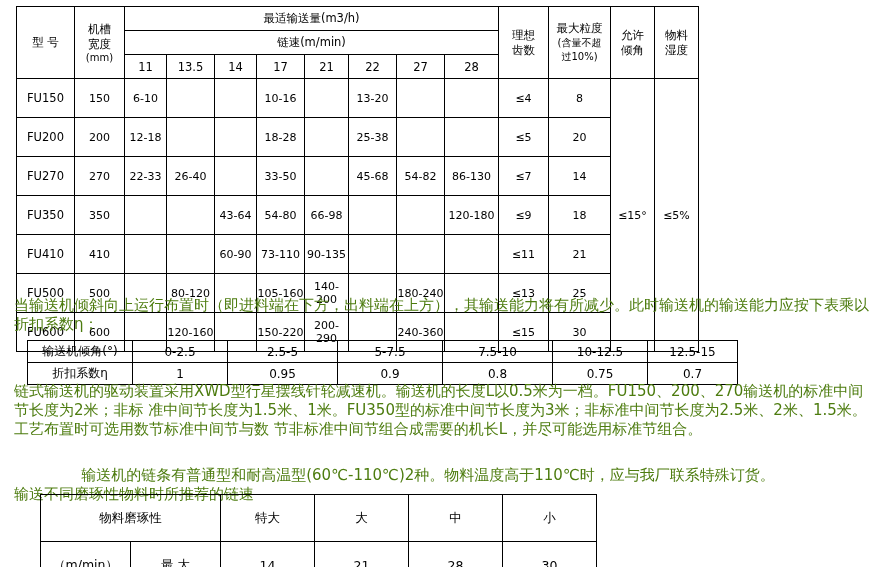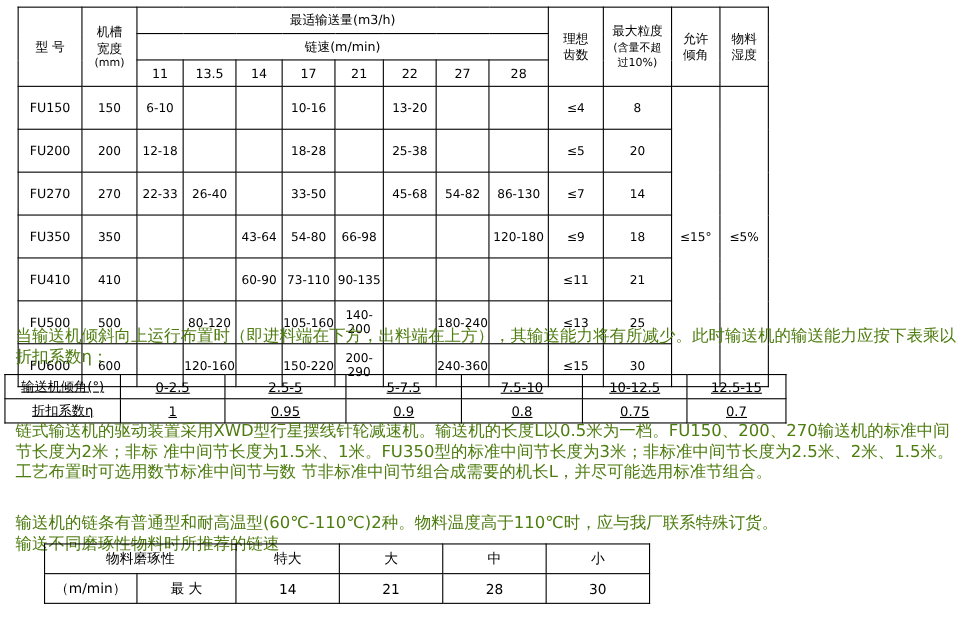--- a/index.html
+++ b/index.html
@@ -64,38 +64,38 @@
     top: 296px;
     width: 856px;
     text-indent: 0;
   }
   #para3 {
     left: 14px;
     top: 382px;
     width: 856px;
   }
   #para4 {
-    left: 14px;
+    left: 0;
     top: 466px;
     width: 856px;
+    text-align: center;
   }
   #para5 {
     left: 14px;
     top: 485px;
     width: 856px;
   }
 
   
   .disc-table {
     position: absolute;
-    left: 4px;
+    left: 27px;
     top: 340px;
     border-collapse: collapse;
     table-layout: fixed;
-    text-decoration: underline;
   }
   .disc-table td {
     border: 1px solid #000000;
     font-size: 12px;
     text-align: center;
     vertical-align: middle;
     height: 21px;
     padding: 0;
   }
 
@@ -106,21 +106,21 @@
     top: 494px;
     border-collapse: collapse;
     table-layout: fixed;
   }
   .speed-table td {
     border: 1px solid #000000;
     font-size: 12.5px;
     text-align: center;
     vertical-align: middle;
     height: 22px;
-    padding: 2px;
+    padding: 12px;
   }
   .spaced {
     letter-spacing: 3px;
   }
 </style>
 </head>
 <body>
 
 <div class="page">
 

